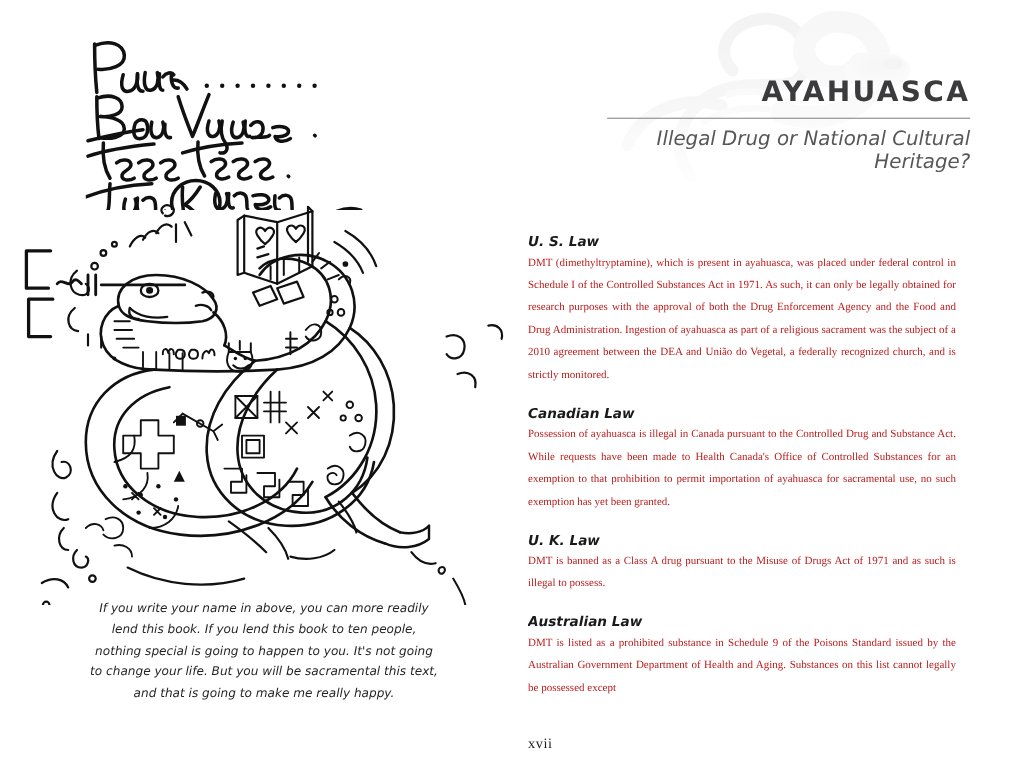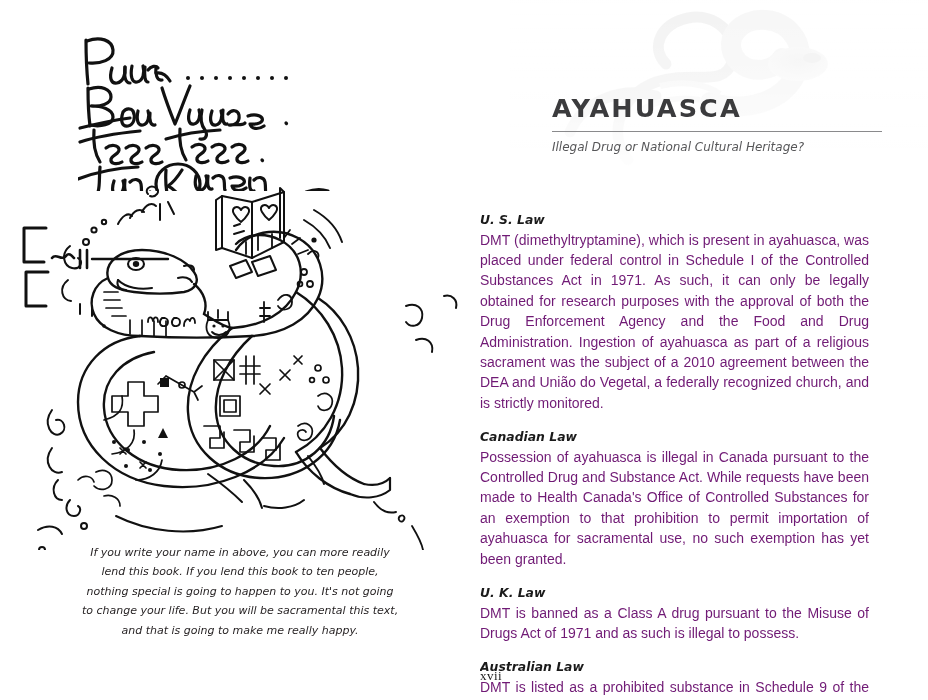--- a/index.html
+++ b/index.html
@@ -101,43 +101,43 @@
     width: 420px;
     height: 190px;
     opacity: .5;
     pointer-events: none;
   }
   #header-watermark svg { display: block; }
 
   #chapter-header {
     position: absolute;
     left: 72px;
-    top: 96px;
+    top: 72px;
     width: 330px;
-    text-align: left;
+    text-align: right;
   }
   #chapter-title {
     font-family: "DejaVu Sans", sans-serif;
     font-weight: bold;
     font-size: 25.5px;
     letter-spacing: 2.1px;
     color: #3b3b3d;
     line-height: 1;
   }
   #title-rule {
     margin: 9px auto 0 auto;
     width: 100%;
     height: 1px;
     background: #8a8a8c;
   }
   #chapter-subtitle {
     margin-top: 8px;
     font-family: "DejaVu Sans", sans-serif;
     font-style: italic;
-    font-size: 12px;
+    font-size: 18px;
     color: #575759;
     line-height: 1.2;
   }
   #law-sections {
     position: absolute;
     left: 0px;
     top: 212px;
     width: 389px;
   }
   .law-section { margin-bottom: 16px; }
@@ -146,24 +146,24 @@
   .law-heading {
     font-family: "DejaVu Sans", sans-serif;
     font-weight: bold;
     font-style: italic;
     font-size: 12.4px;
     color: #1a1a1a;
     margin-bottom: 2px;
     line-height: 1.25;
   }
   .law-body {
-    font-family: Liberation Sans, sans-serif;
-    font-size: 14px;
+    font-family: Liberation Serif, serif;
+    font-size: 10px;
     line-height: 20.4px;
-    color: #701a75;
+    color: #b91c1c;
     text-align: justify;
     text-justify: inter-word;
     hyphens: manual;
   }
 
   #page-number {
     position: absolute;
     left: 0;
     right: 0;
     top: 668px;

